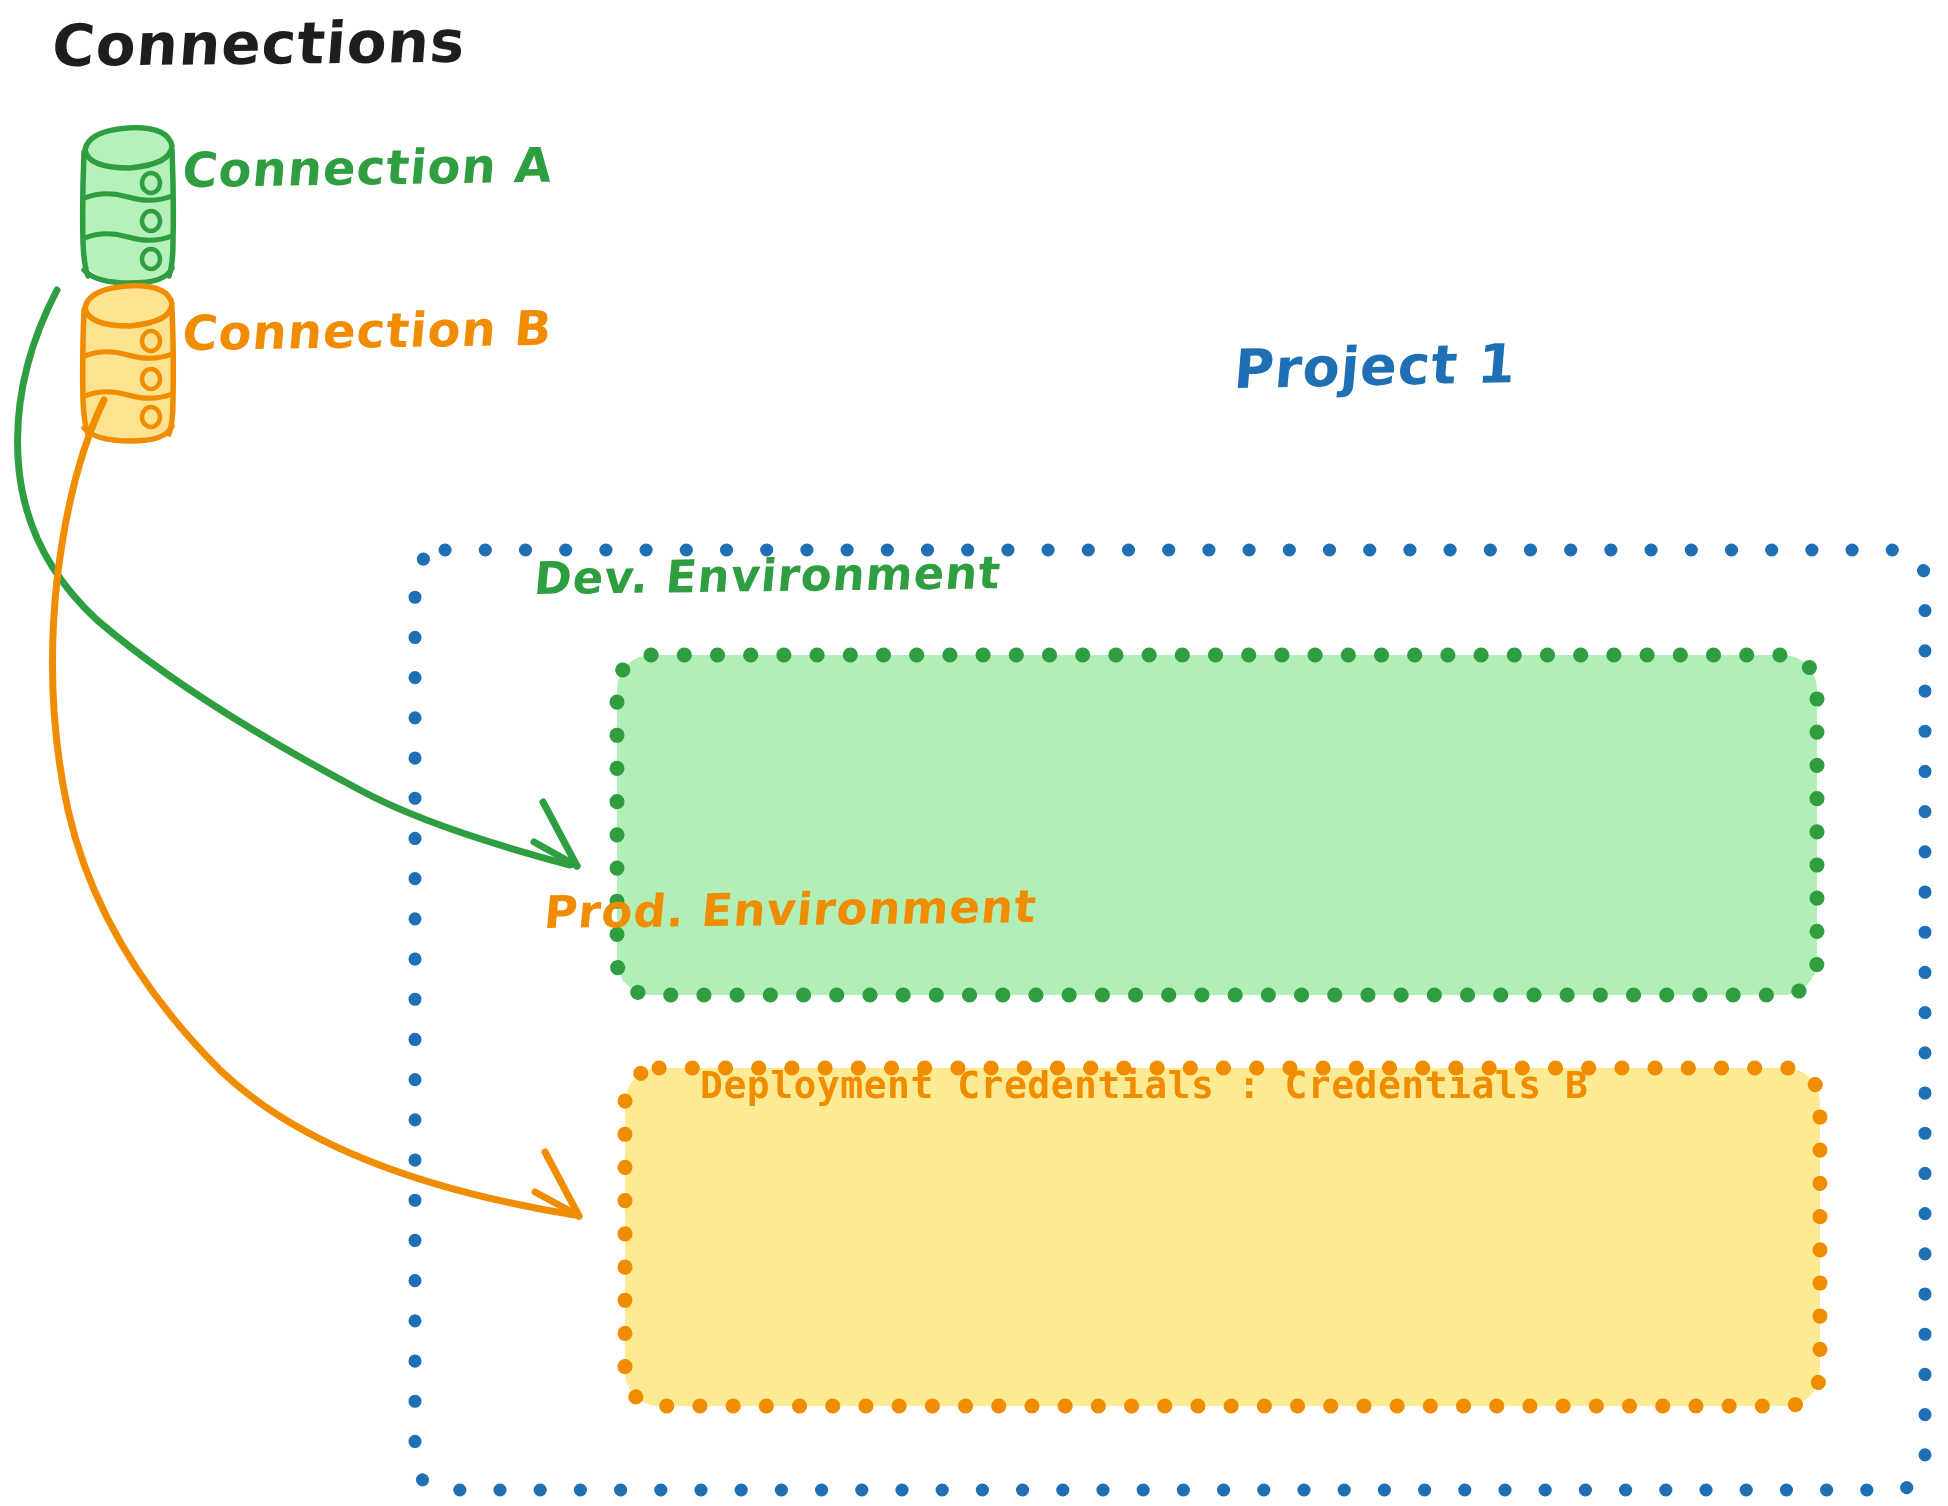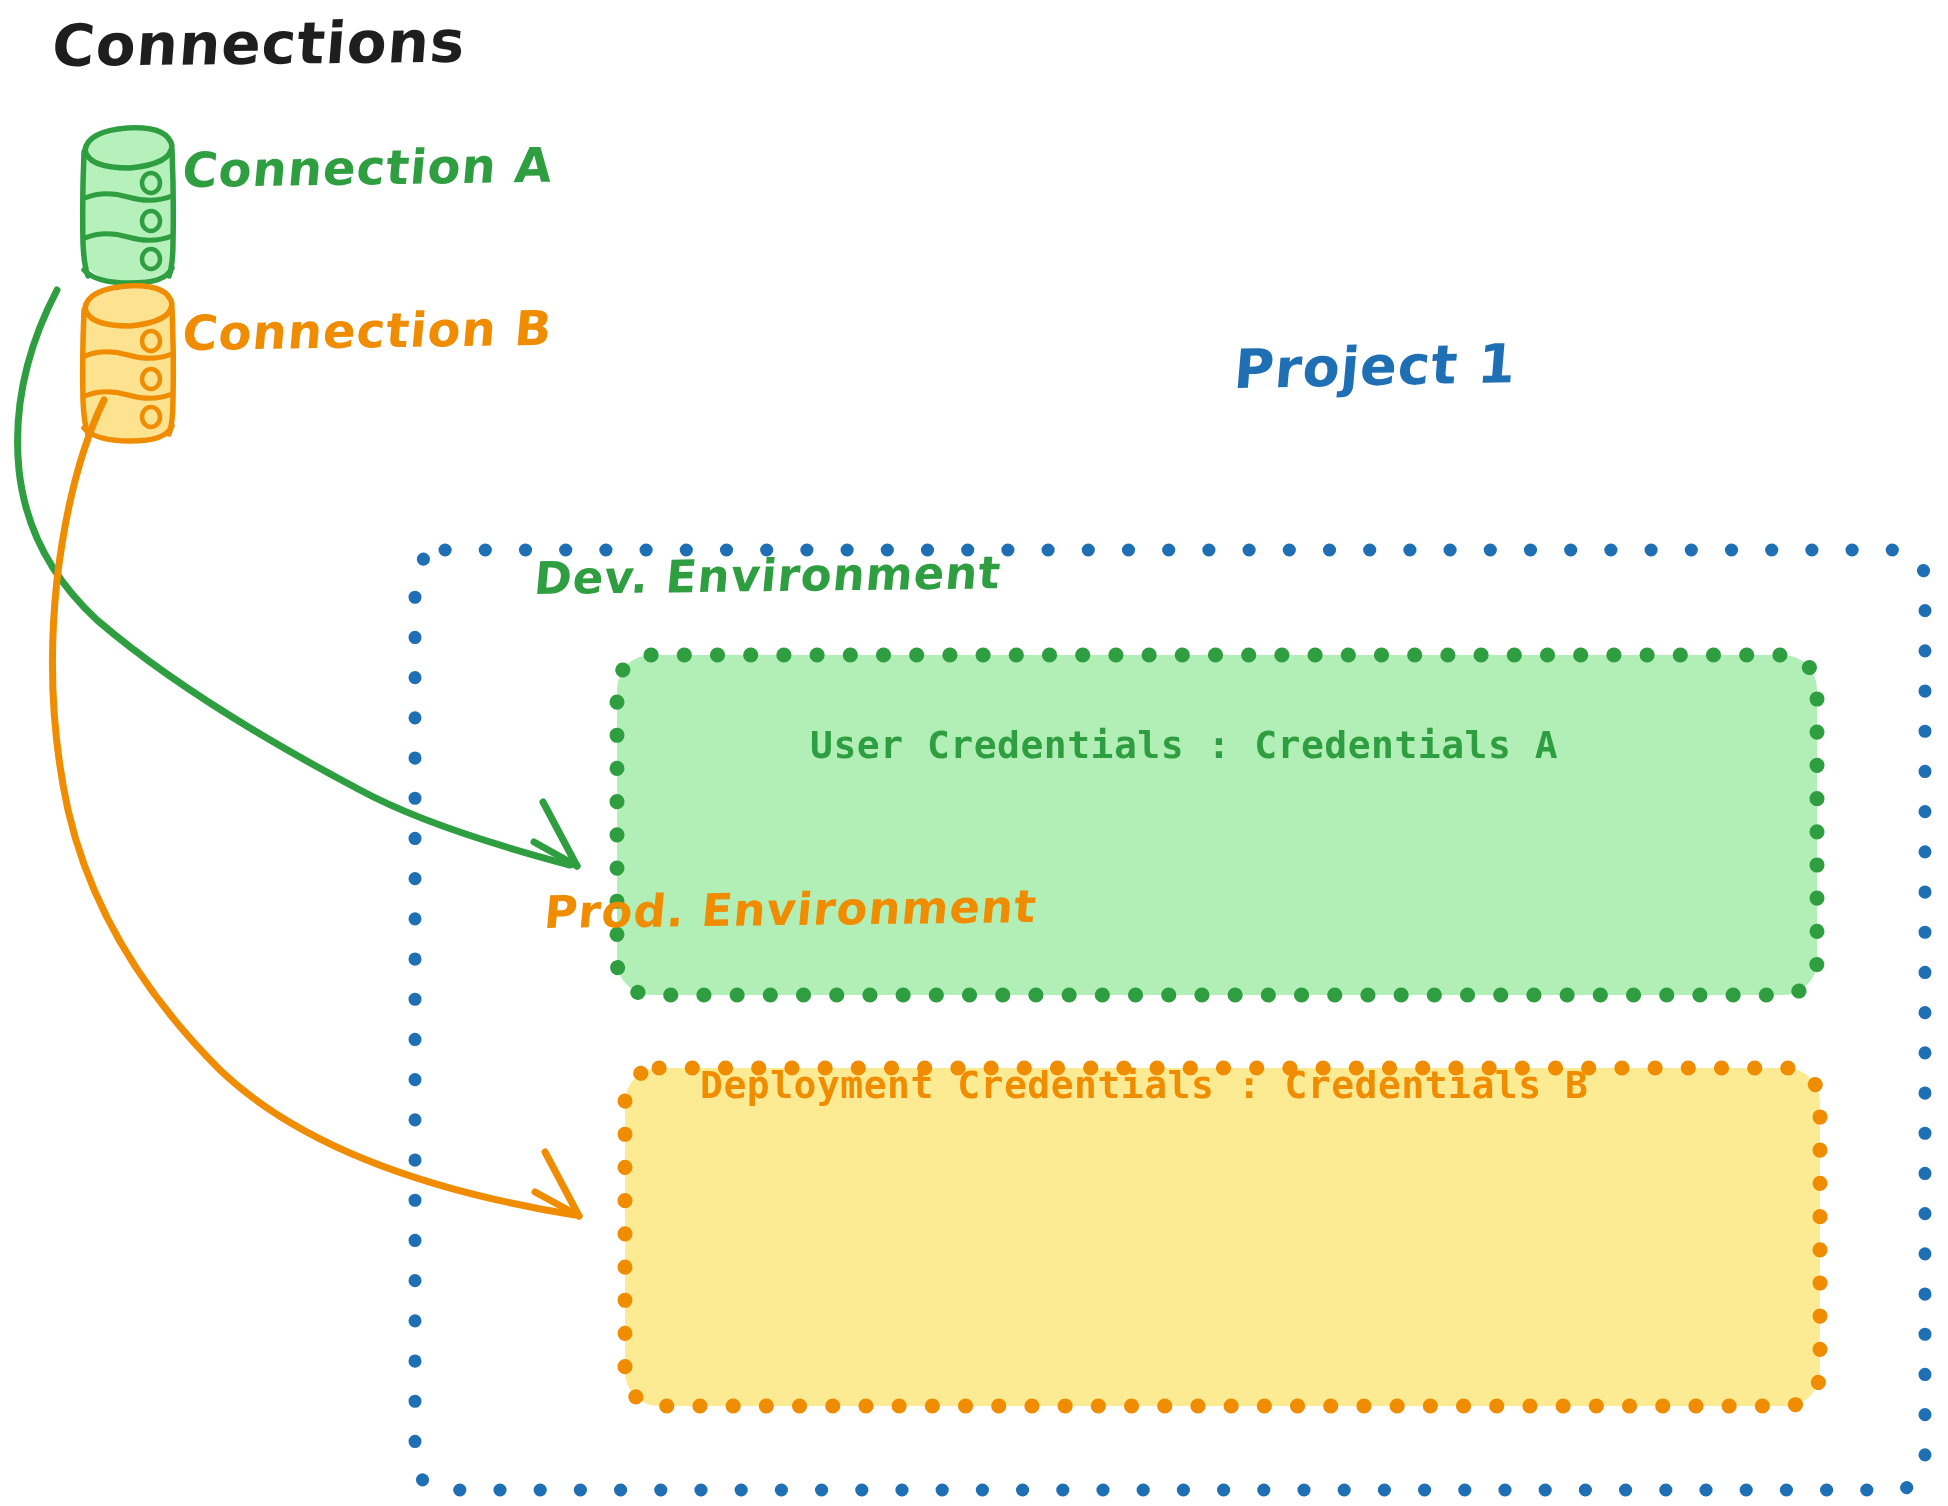--- a/index.html
+++ b/index.html
@@ -175,19 +175,18 @@
   <div class="hand" id="title-connections">Connections</div>
 
   <div class="hand" id="label-connection-a">Connection A</div>
 
   <div class="hand" id="label-connection-b">Connection B</div>
 
   <div class="hand" id="label-project">Project 1</div>
 
   <div class="hand" id="label-dev-env">Dev. Environment</div>
 
-  <div class="mono" id="cred-dev">User Credentials : Credentials A</div>
 
   <div class="hand" id="label-prod-env">Prod. Environment</div>
 
   <div class="mono" id="cred-prod">Deployment Credentials : Credentials B</div>
 
 </div>
 
 </body></html>

